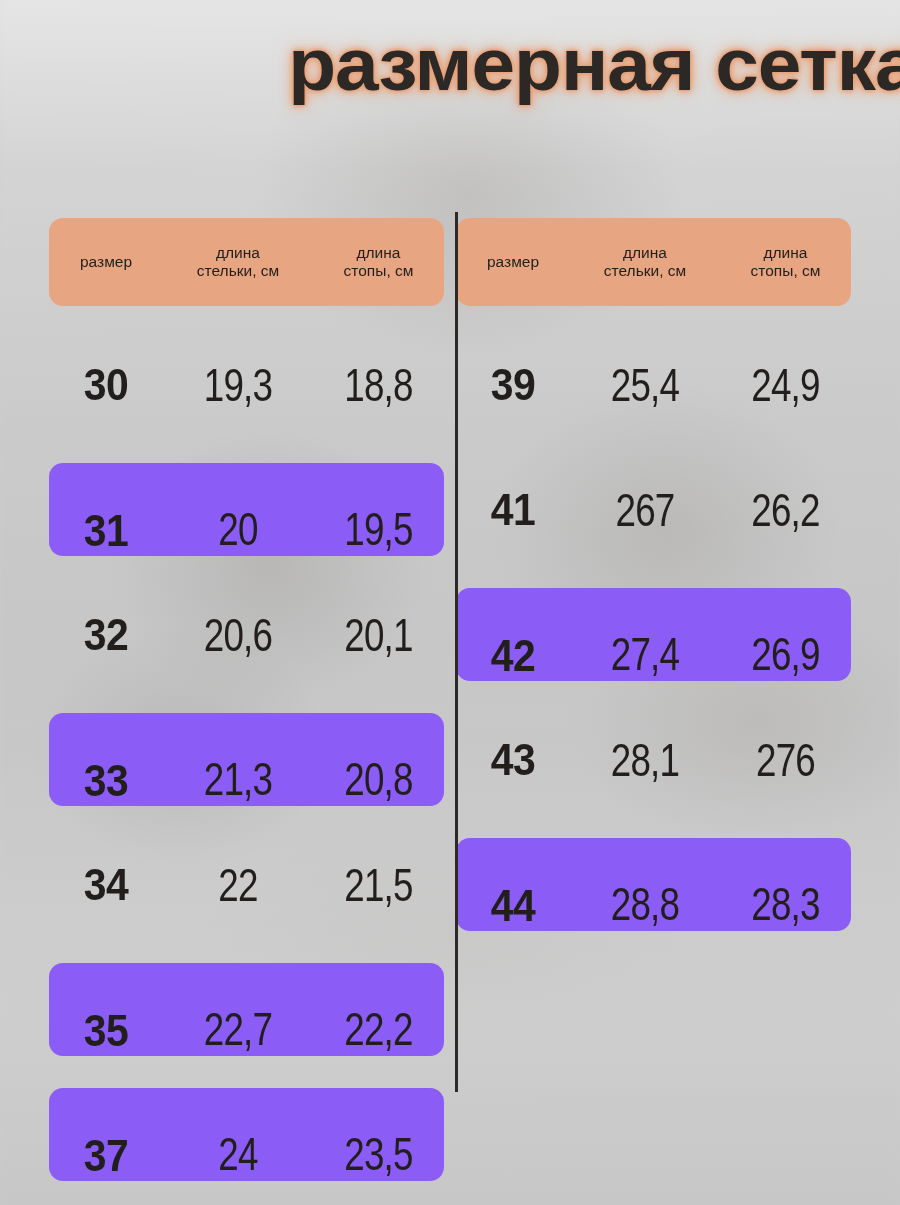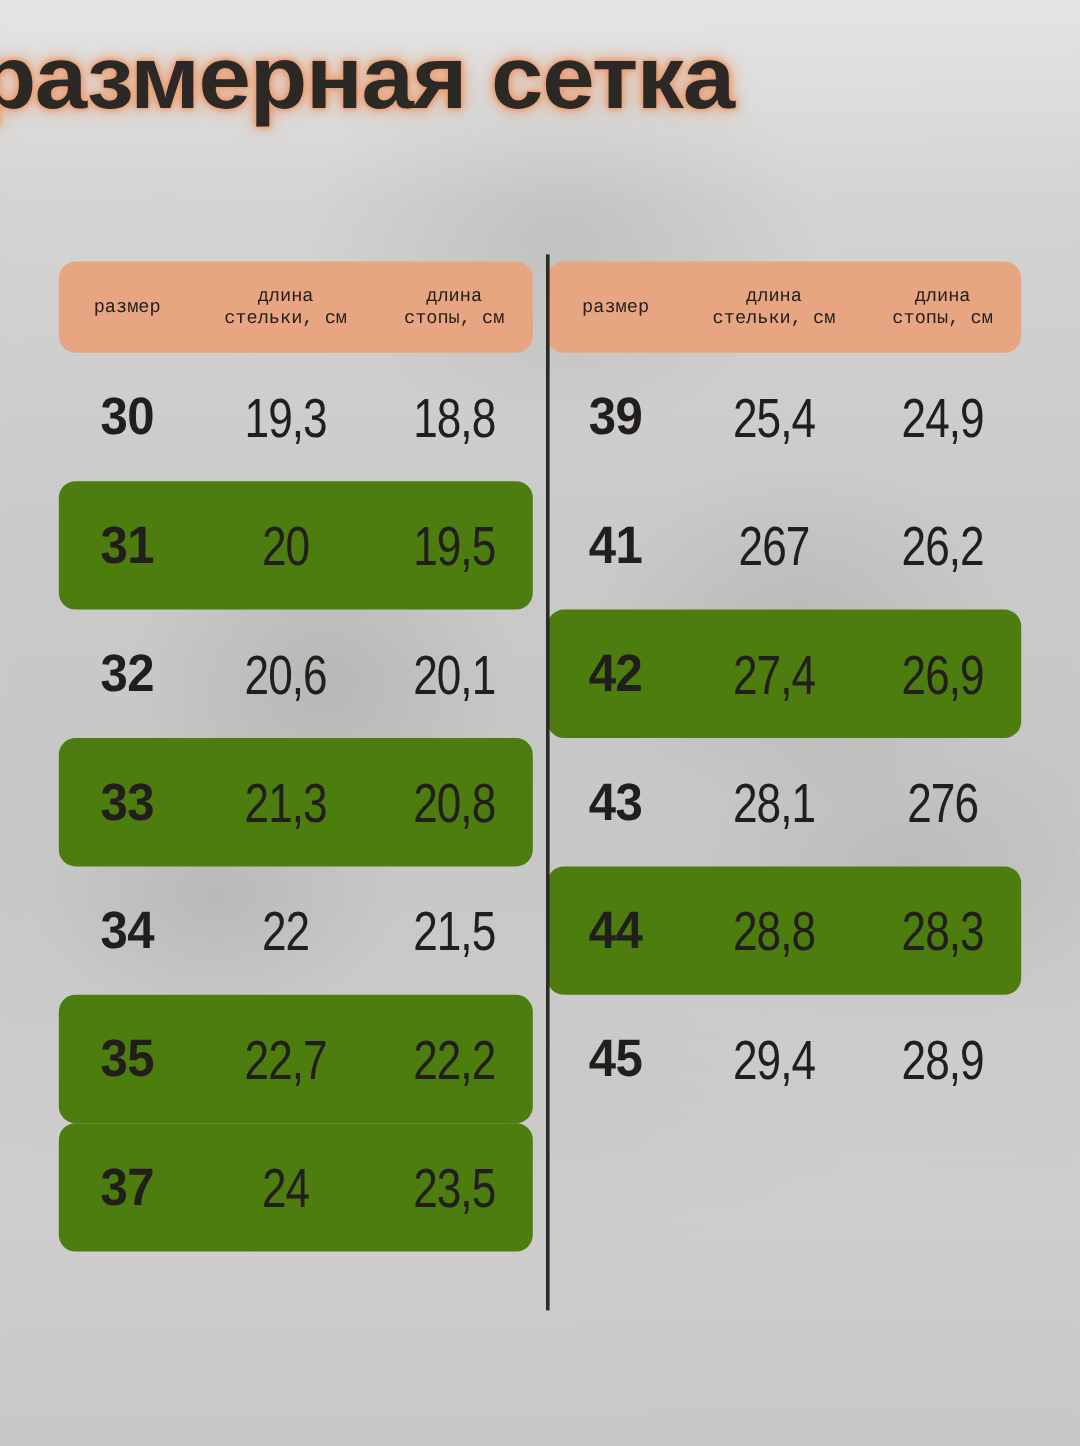--- a/index.html
+++ b/index.html
@@ -39,21 +39,21 @@
       rgba(214,214,214,.62) 14%,
       rgba(205,205,205,.52) 36%,
       rgba(203,203,203,.50) 62%,
       rgba(210,210,210,.60) 84%,
       rgba(200,200,200,.66) 100%);
   }
 
   
   #title-wrap {
     position:absolute; top:28px; left:0; width:900px;
-    text-align:left;
+    text-align:right;
     z-index:5;
   }
   #title {
     display:inline-block;
     font-family:"Liberation Sans", sans-serif;
     font-weight:700;
     font-size:74px;
     line-height:1.0;
     letter-spacing:-1px;
     color:#2b2826;
@@ -85,41 +85,41 @@
     left:455px; top:212px;
     width:3px; height:880px;
     background:#2c2927;
     z-index:6;
   }
 
   
   .thead {
     display:flex;
     align-items:center;
-    height:76px;
+    height:88px;
     background:#e8a581;
     border-radius:14px;
-    font-family:Liberation Mono, monospace;
   }
   .thead .th {
     font-size:15.5px;
     line-height:1.18;
     color:#211e1c;
     text-align:center;
     font-weight:400;
   }
 
   
   .trow {
     display:flex;
     align-items:center;
-    height:107px;
+    height:93px;
     border-radius:14px;
-  }
-  .trow.alt { background:#4d7c0f; }
+    margin-top:32px;
+  }
+  .trow.alt { background:#8b5cf6;align-items:flex-end; }
 
   .c-size, .c-insole, .c-foot {
     text-align:center;
     color:#211e1c;
   }
   
   .c-size   { width:114px; }
   .c-insole { width:150px; }
   .c-foot   { width:131px; }
 
@@ -238,22 +238,17 @@
           <div class="trow">
             <div class="c-size">43</div>
             <div class="c-insole">28,1</div>
             <div class="c-foot">276</div>
           </div>
           <div class="trow alt">
             <div class="c-size">44</div>
             <div class="c-insole">28,8</div>
             <div class="c-foot">28,3</div>
           </div>
-          <div class="trow">
-            <div class="c-size">45</div>
-            <div class="c-insole">29,4</div>
-            <div class="c-foot">28,9</div>
-          </div>
         </div>
     </div>
 
   </div>
 </div>
 
 </body></html>

